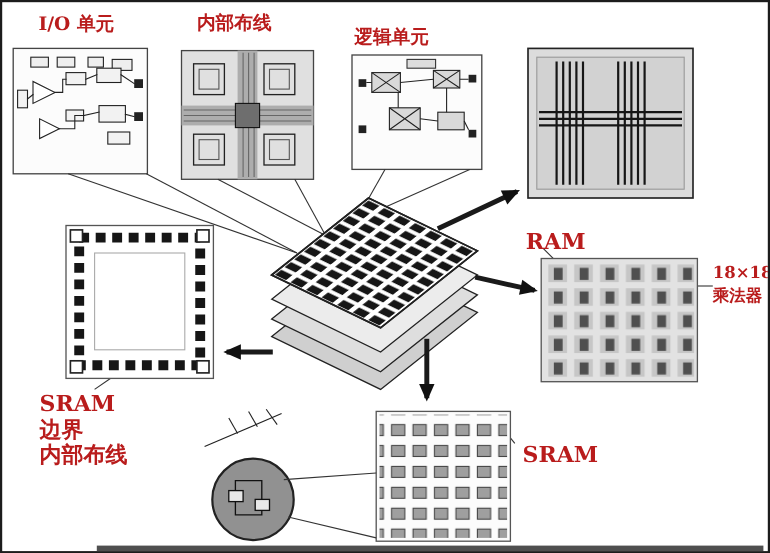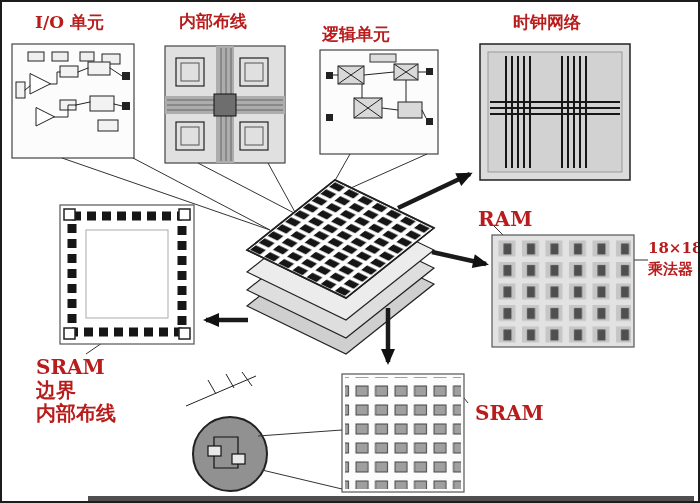--- a/index.html
+++ b/index.html
@@ -207,21 +207,20 @@
       <path d="M256,434 L340,428" fill="none"></path>
       <path d="M260,468 L340,487" fill="none"></path>
     </g>
 
     <rect x="86" y="494" width="606" height="7" fill="#4f4f4f"></rect>
   </svg>
 
   <div class="lbl lbl-top" style="left:21px;top:10px;width:100px;">I/O 单元</div>
   <div class="lbl lbl-top" style="left:165px;top:10px;width:100px;font-family:Liberation Mono, monospace;">内部布线</div>
   <div class="lbl lbl-top" style="left:308px;top:22px;width:100px;">逻辑单元</div>
-  <div class="lbl lbl-top" style="left:499px;top:10px;width:100px;">时钟网络</div>
 
   <div class="lbl lbl-side" style="left:464px;top:205px;width:52px;">RAM</div>
 
   <div class="lbl lbl-mult lbl-two" style="left:634px;top:236px;width:62px;">
     <div>18×18</div>
     <div>乘法器</div>
   </div>
 
   <div class="lbl lbl-side lbl-two" style="left:22px;top:354px;width:92px;line-height:23px;">
     <div>SRAM 边界</div>

